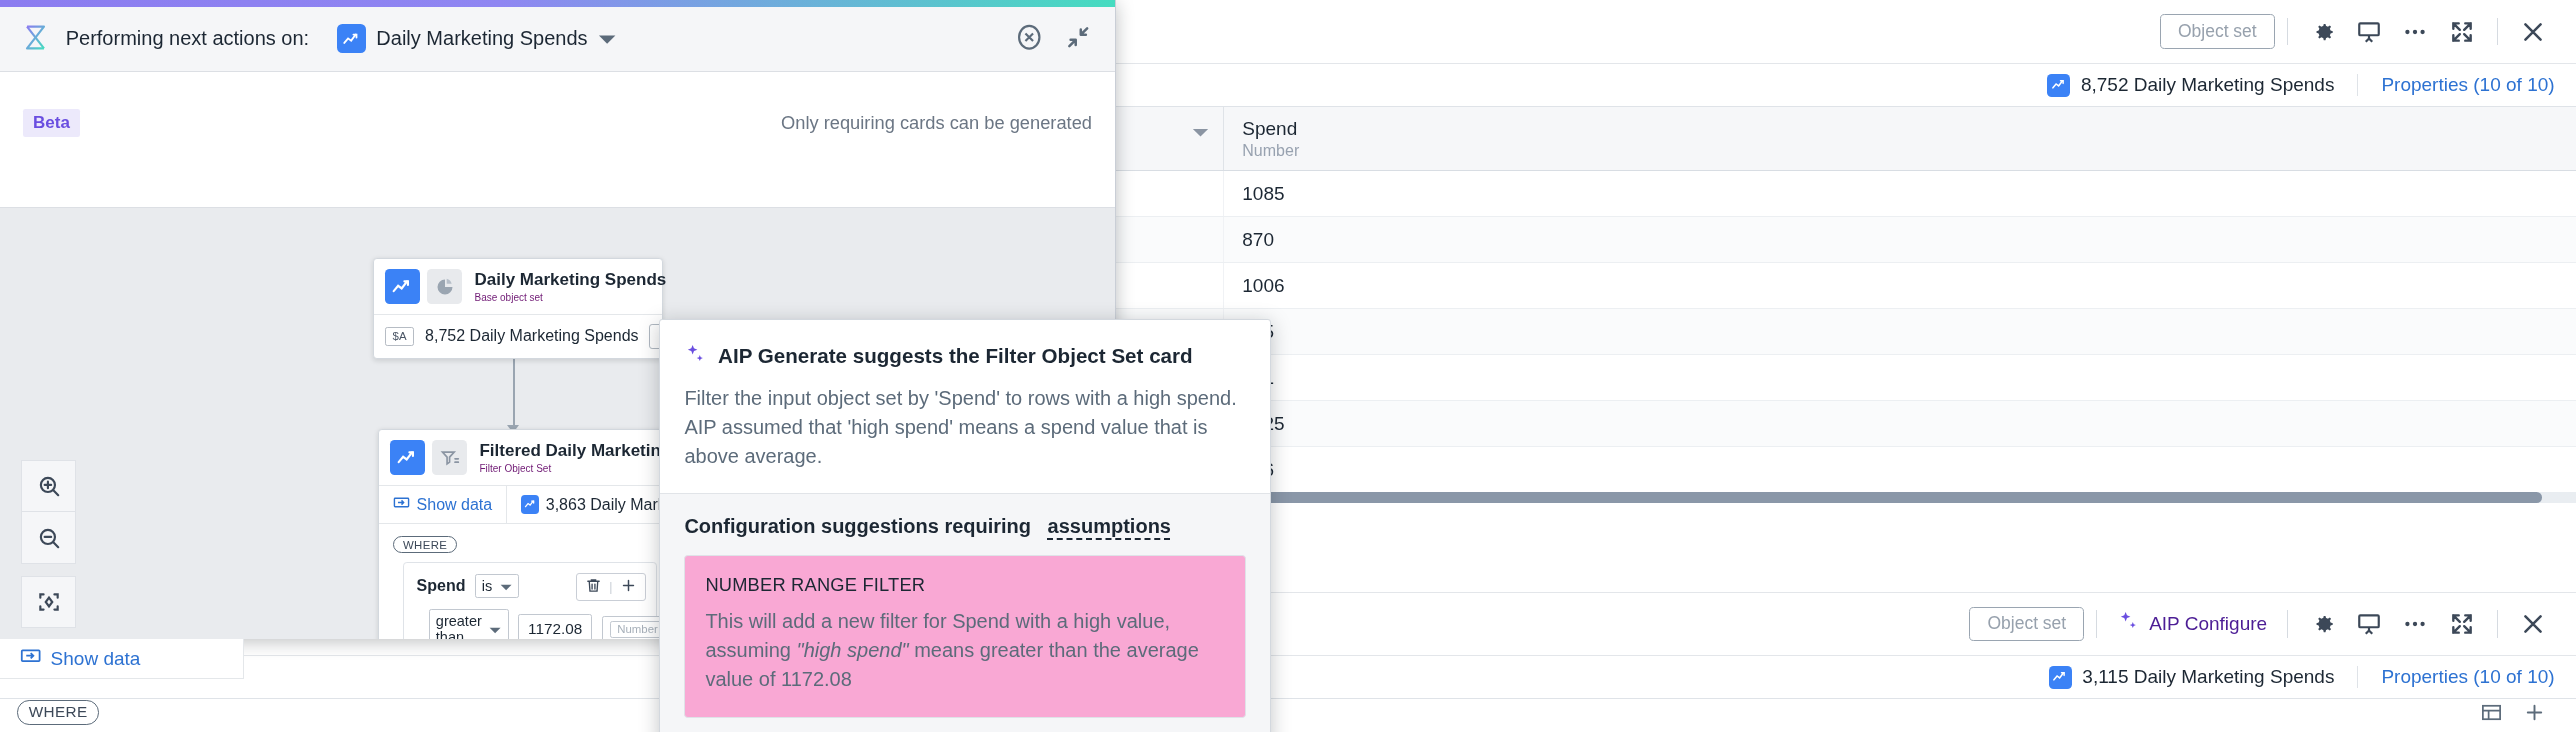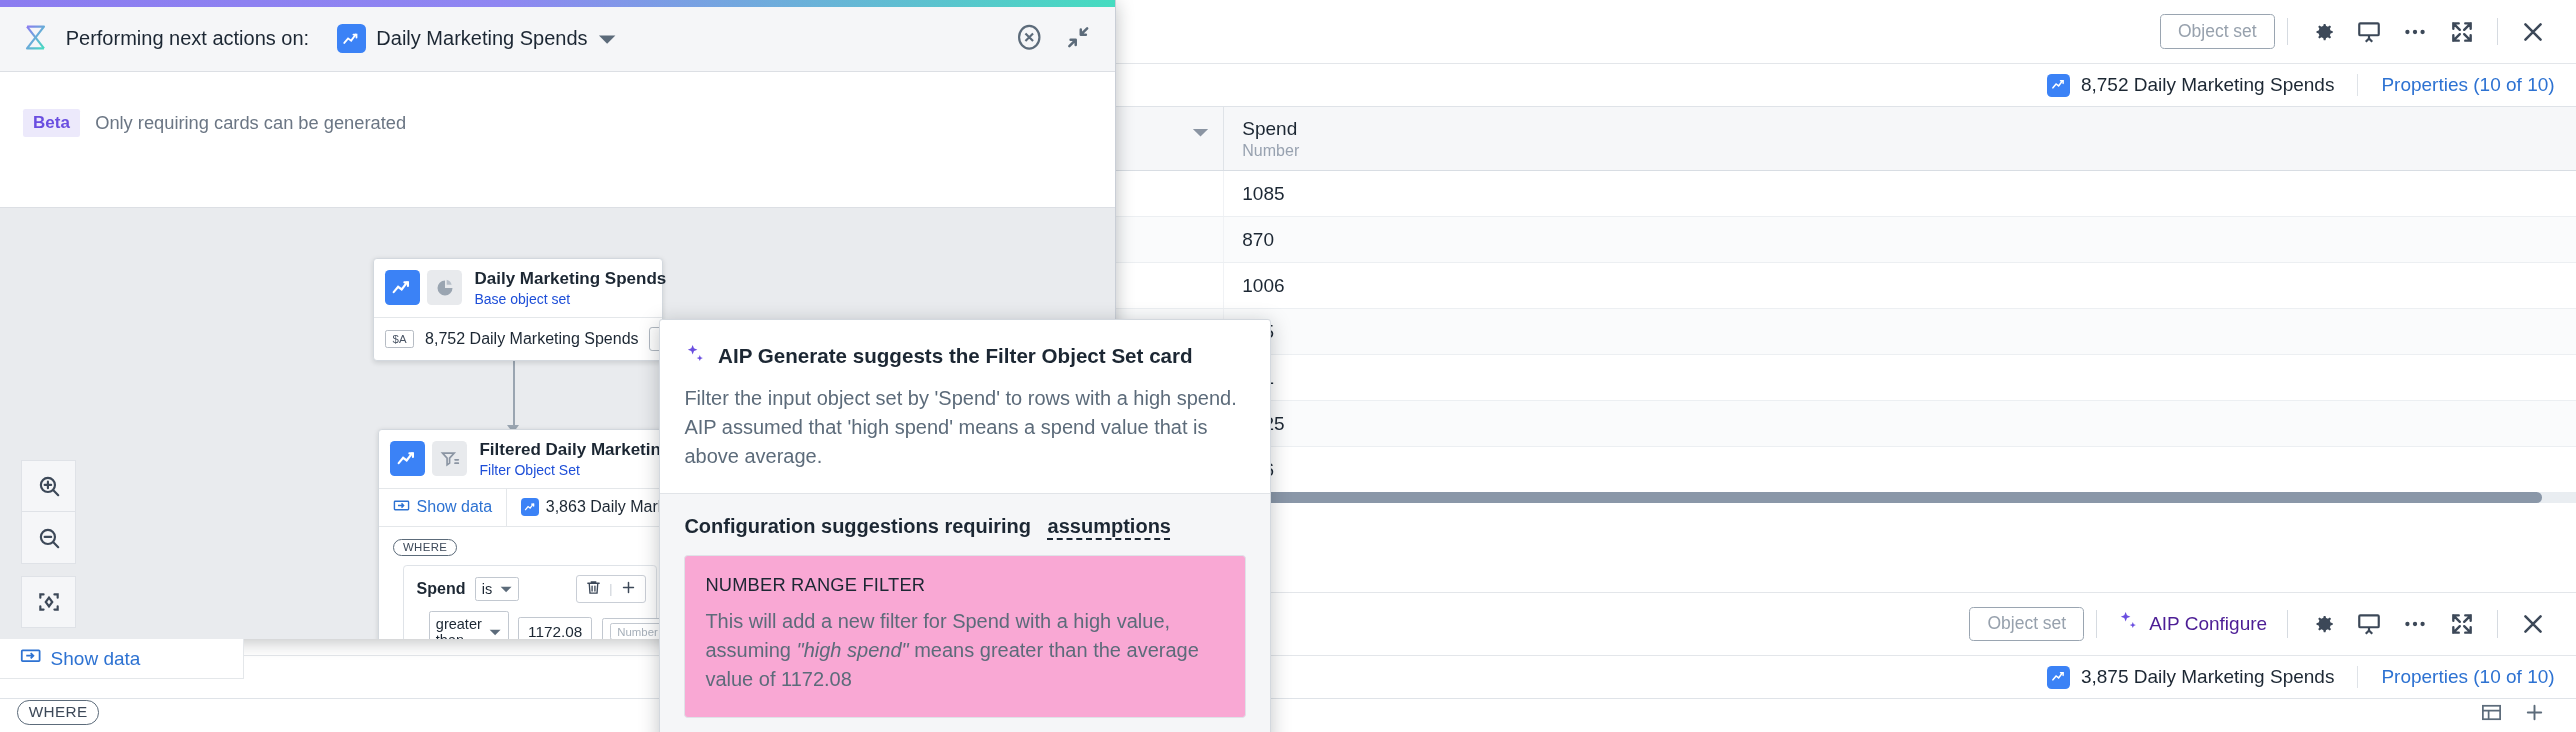--- a/index.html
+++ b/index.html
@@ -129,21 +129,21 @@
   .prompt-clear {
     width: 50px; display: flex; align-items: center; justify-content: center;
     color: #5c6b7a;
   }
   .gen-btn {
     display: flex; align-items: center; gap: 10.7px;
     background: #6a4ee0; color: #ffffff; font-size: 20.6px;
     padding: 0 24.4px; margin: 4.6px 4.6px 4.6px 0; border-radius: 3.1px;
     white-space: nowrap;
   }
-  .beta-row { display: flex; align-items: center; gap: 15.3px; margin-top: 17px; }
+  .beta-row { display: flex; align-items: center; gap: 15.3px; margin-top: 17px; justify-content: space-between; }
   .beta-badge {
     background: #ece9fb; color: #6a4ee0; font-size: 17px;
     padding: 3.8px 10px; border-radius: 2.3px; font-weight: bold;
   }
   .beta-note { font-size: 18.3px; color: #6b7684; }
 
   
   .canvas { position: absolute; left: 0; top: 208px; width: 100%; bottom: 0; background: #e9ebee; }
 
   .zoom-ctrls { position: absolute; left: 21.4px; top: 252px; width: 55px; }
@@ -161,21 +161,21 @@
   }
   .gcard-head { display: flex; align-items: center; gap: 7.6px; padding: 10px 10.7px; }
   .gc-sq {
     width: 35px; height: 35px; border-radius: 4.6px; display: flex;
     align-items: center; justify-content: center; flex: none;
   }
   .gc-sq.blue { background: #3b82f6; }
   .gc-sq.grey { background: #e8eaed; }
   .gc-titles { display: flex; flex-direction: column; gap: 1.5px; margin-left: 4.6px; }
   .gc-title { font-size: 17px; font-weight: bold; color: #1c2733; white-space: nowrap; }
-  .gc-sub { font-size: 14px; color: #1d4ed8; white-space: nowrap; }
+  .gc-sub { font-size: 10px; color: #701a75; white-space: nowrap; }
   .gcard-foot {
     display: flex; align-items: center; gap: 10.7px;
     border-top: 0.8px solid #e4e7ea; padding: 9.2px 10.7px;
   }
   .pill-sa {
     border: 0.8px solid #b6bcc4; border-radius: 2.3px; font-size: 11.4px;
     color: #4a5565; padding: 2.3px 6.9px;
   }
   .gc-foot-txt { font-size: 16px; color: #1c2733; white-space: nowrap; }
   .gc-objset {
@@ -498,21 +498,21 @@
     </div>
 
     <div class="sub-header" style="top:656px">
       <div class="sub-count">
         <span class="obj-icon">
           <svg width="15.3" height="15.3" viewBox="0 0 24 24" fill="none" stroke="#fff" stroke-width="2.4" stroke-linecap="round">
               <path d="M3 17l5-6 4 3 6-8"></path>
               <path d="M15 6h4v4"></path>
             </svg>
         </span>
-        <span>3,875 Daily Marketing Spends</span>
+        <span>3,115 Daily Marketing Spends</span>
       </div>
       <div class="sub-props">Properties (10 of 10)</div>
     </div>
 
     <div class="frag-bottom-icons">
       <span>
         <svg width="23" height="23" viewBox="0 0 24 24" fill="none" stroke="#5c6b7a" stroke-width="1.8">
             <rect x="3" y="5" width="18" height="14"></rect>
             <path d="M3 10h18M9 10v9"></path>
           </svg>

